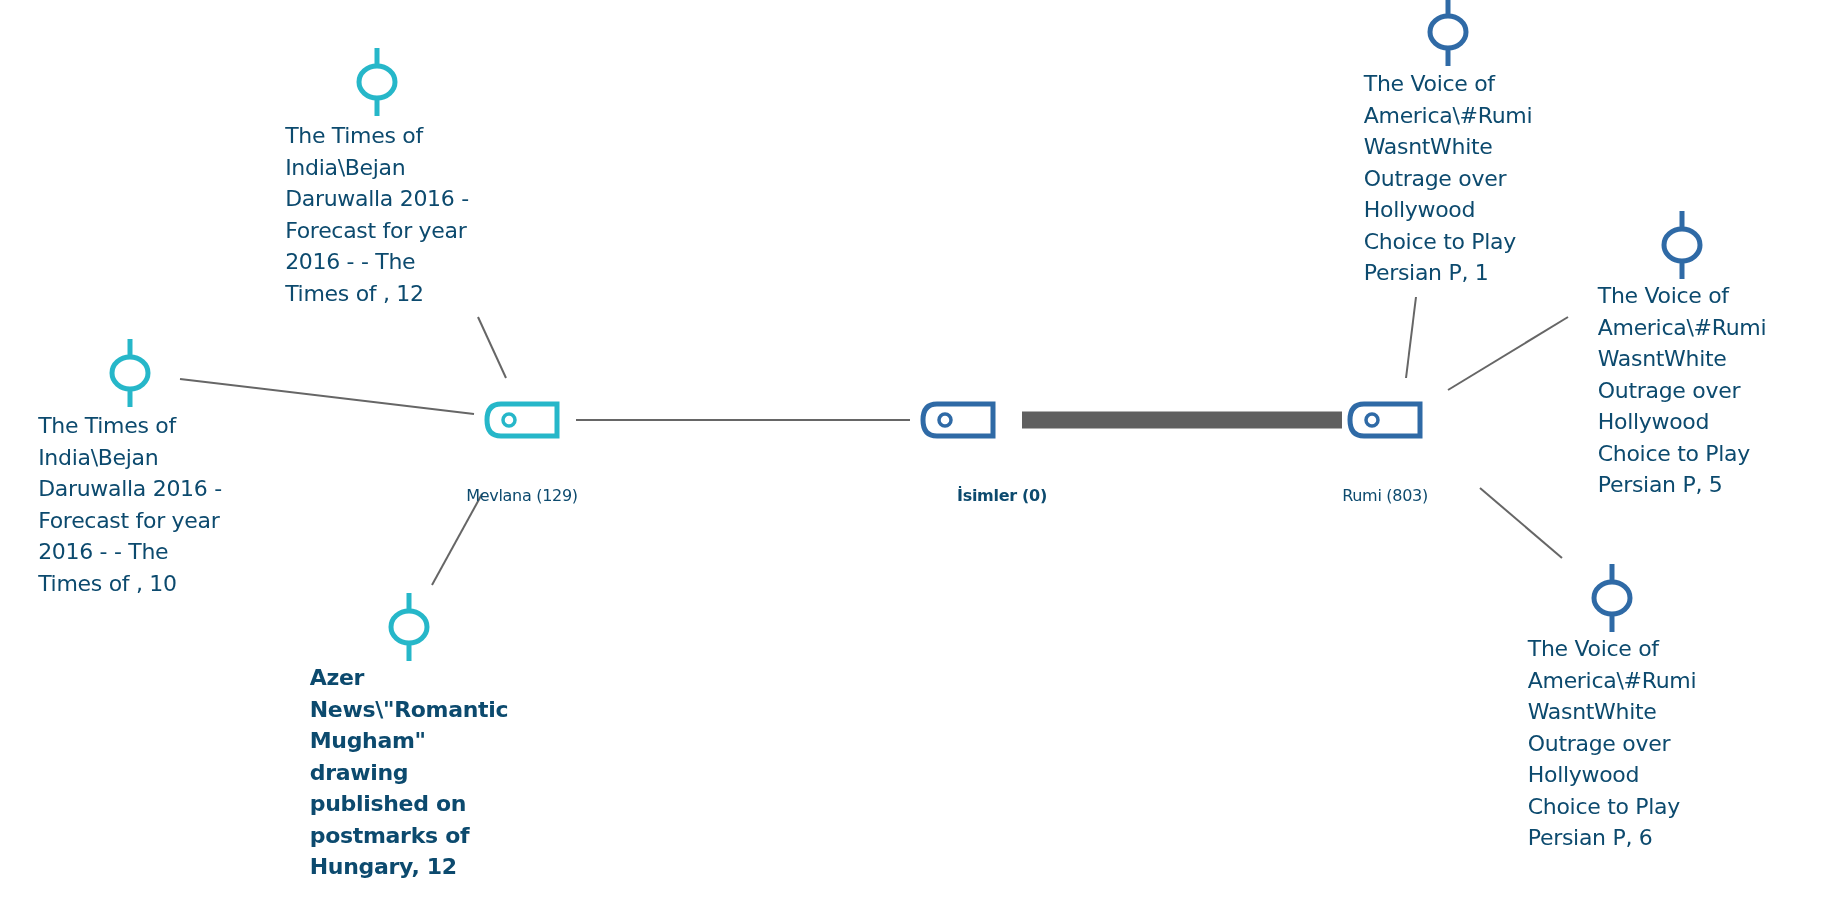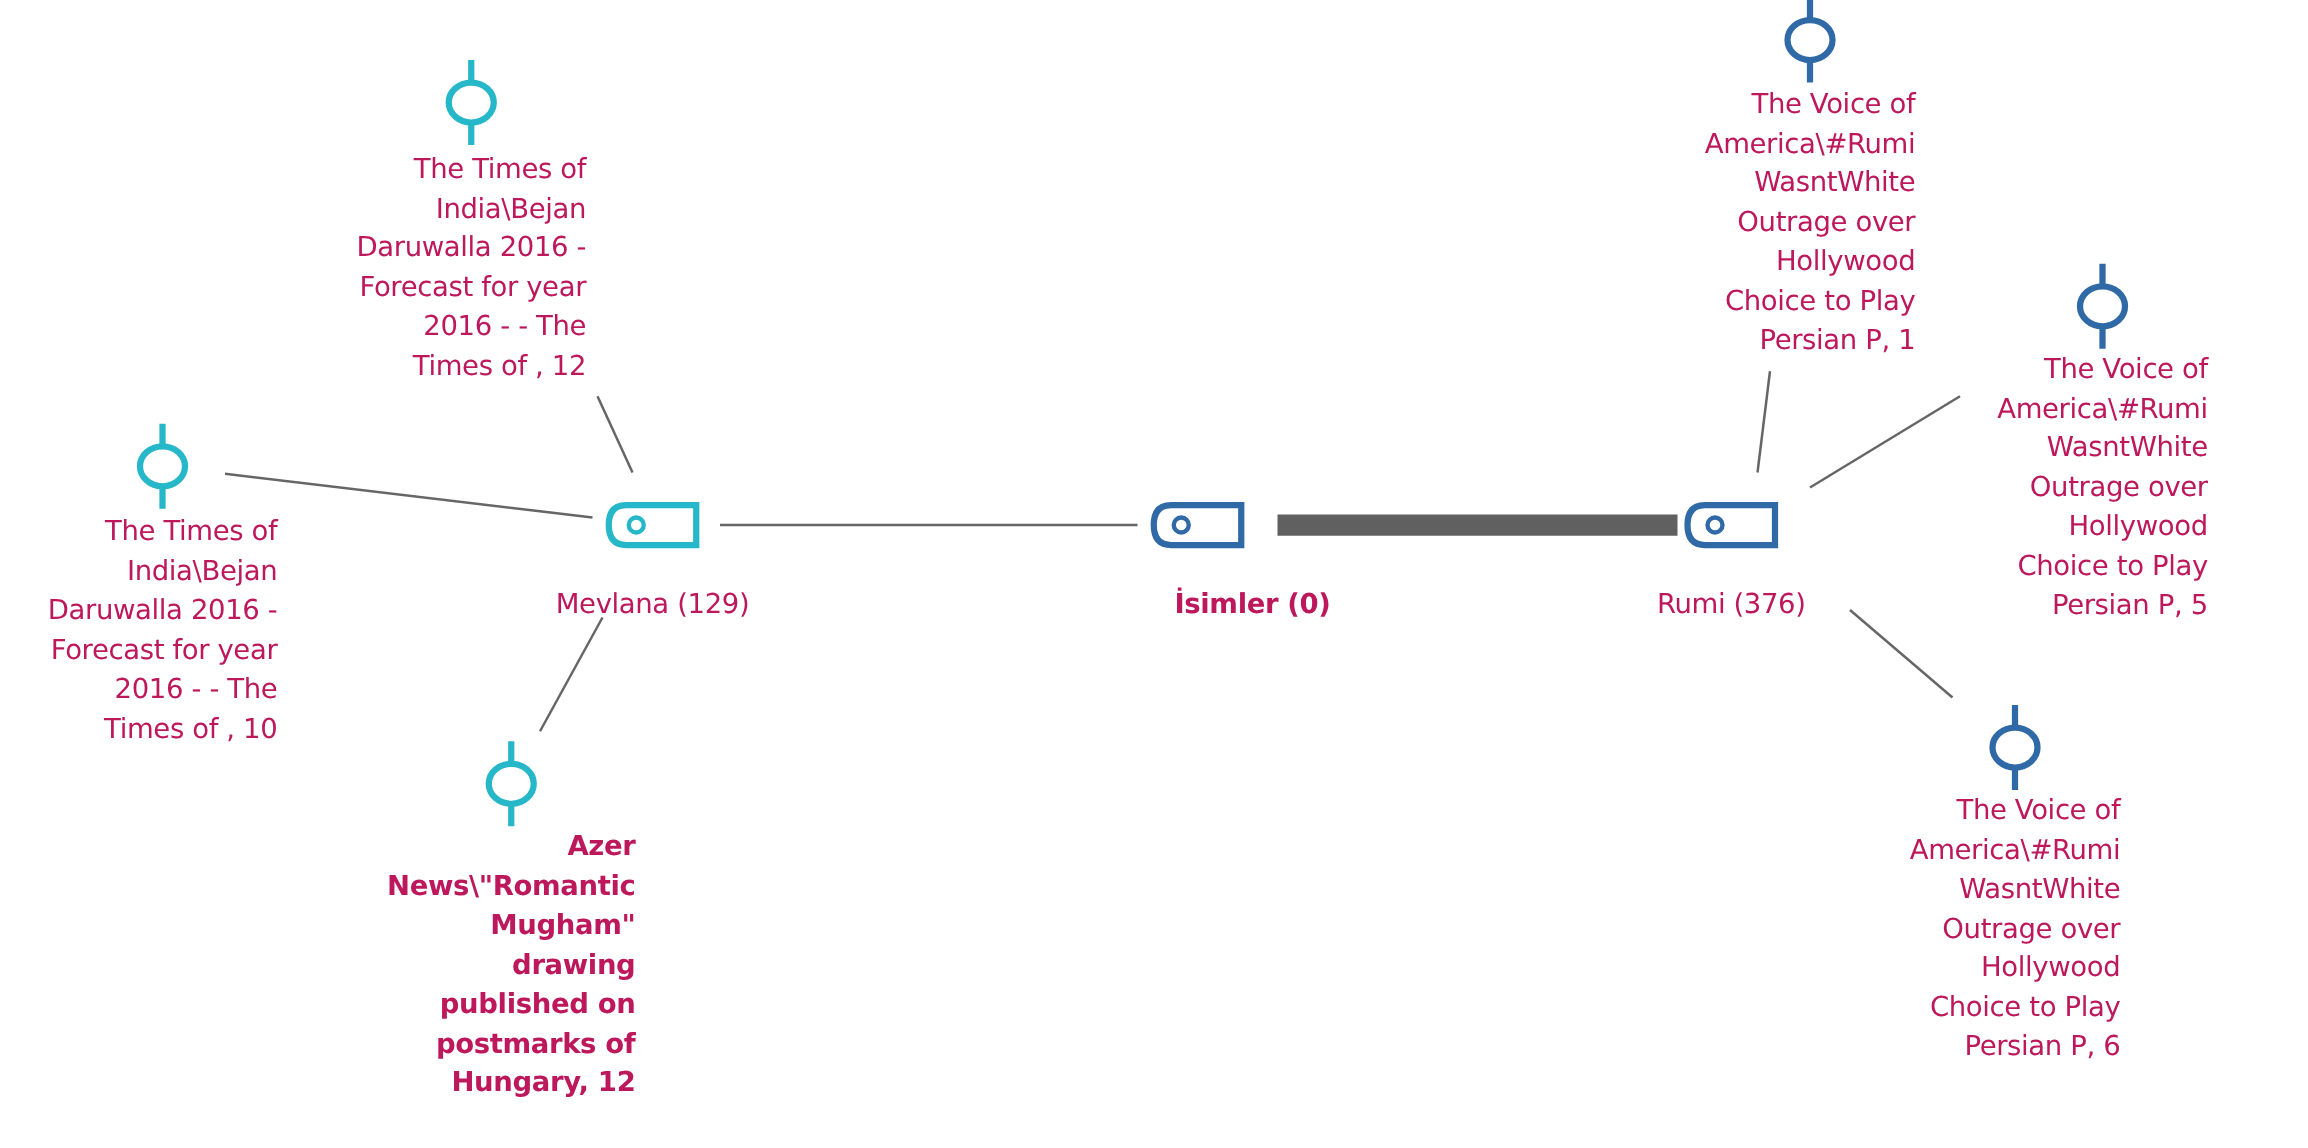--- a/index.html
+++ b/index.html
@@ -1,22 +1,22 @@
 <!DOCTYPE html>
 <html><head>
 <meta charset="utf-8">
 <style>
   html, body { margin: 0; padding: 0; background: #ffffff; }
   body { width: 1846px; height: 918px; position: relative; overflow: hidden;
          font-family: "DejaVu Sans", sans-serif; }
   #canvas { position: absolute; left: 0; top: 0; }
-  .label { position: absolute; text-align: right; color: #be185d;
+  .label { position: absolute; text-align: left; color: #0c4a6e;
            font-size: 22px; line-height: 31.5px; white-space: pre-line;
            transform: translateX(-50%); letter-spacing: -0.3px; }
-  .node-label { font-size: 22px; line-height: 28px; white-space: nowrap; }
+  .node-label { font-size: 16px; line-height: 28px; white-space: nowrap; margin-top: 12px; }
 </style>
 </head>
 <body>
 
 <svg id="canvas" width="1846" height="918">
   <g id="edges">
       <line x1="478" y1="317" x2="506" y2="378" stroke="#666666" stroke-width="2"></line>
       <line x1="180" y1="379" x2="474" y2="414" stroke="#666666" stroke-width="2"></line>
       <line x1="482" y1="494" x2="432" y2="585" stroke="#666666" stroke-width="2"></line>
       <line x1="576" y1="420" x2="910" y2="420" stroke="#666666" stroke-width="2"></line>
@@ -66,21 +66,21 @@
       <g>
         <ellipse cx="1612" cy="598" rx="18" ry="16" fill="none" stroke="#2f6aa6" stroke-width="5"></ellipse>
         <line x1="1612" x2="1612" y1="564" y2="582" stroke="#2f6aa6" stroke-width="5"></line>
         <line x1="1612" x2="1612" y1="614" y2="632" stroke="#2f6aa6" stroke-width="5"></line>
       </g>
     </g>
 </svg>
 <div id="labels">
     <div class="label node-label" style="left: 522px; top: 470px;">Mevlana (129)</div>
     <div class="label node-label" style="left: 1002px; top: 470px; font-weight: bold;">İsimler (0)</div>
-    <div class="label node-label" style="left: 1385px; top: 470px;">Rumi (376)</div>
+    <div class="label node-label" style="left: 1385px; top: 470px;">Rumi (803)</div>
     <div class="label" style="left: 377px; top: 120px;">The Times of
 India\Bejan
 Daruwalla 2016 -
 Forecast for year
 2016 - - The
 Times of , 12</div>
     <div class="label" style="left: 130px; top: 410px;">The Times of
 India\Bejan
 Daruwalla 2016 -
 Forecast for year

